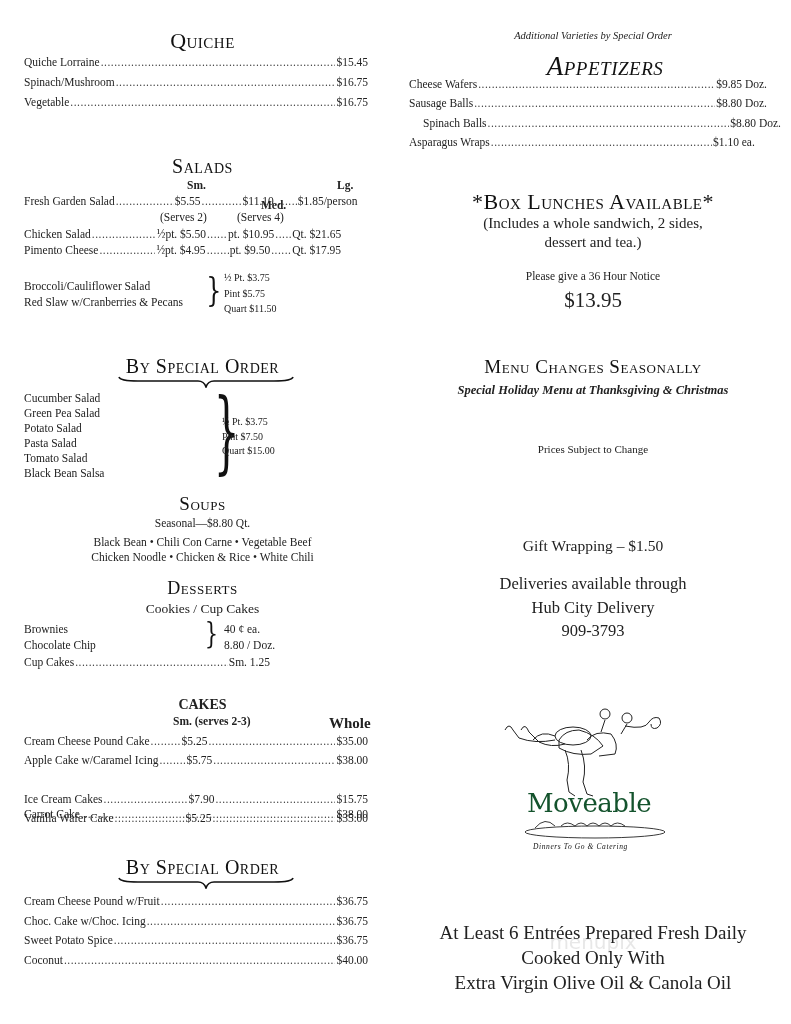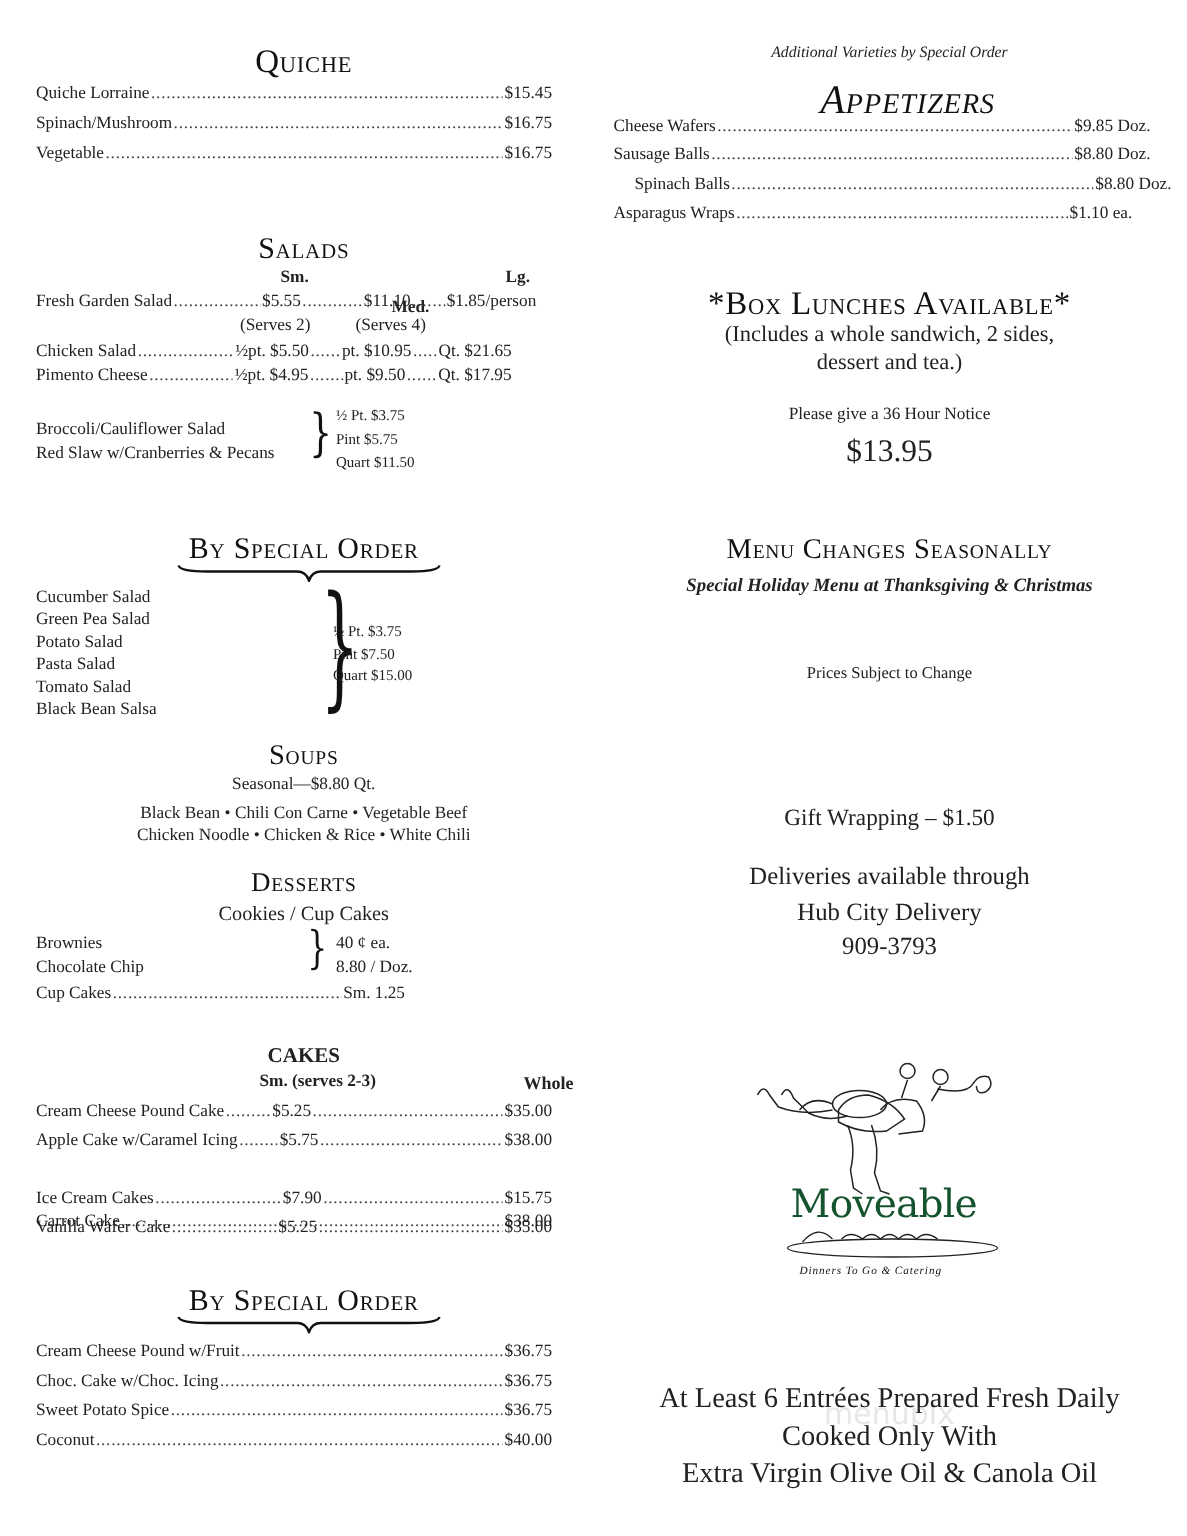--- a/index.html
+++ b/index.html
@@ -119,21 +119,21 @@
   <div class="plain" style="left:224px;top:623px;">40 ¢ ea.</div>
   <div class="plain" style="left:224px;top:639px;">8.80 / Doz.</div>
   <div class="row" style="left:24px;width:246px;top:656px;">
     <span class="lbl">Cup Cakes</span>
       <span class="dots"></span>
       <span class="price">Sm. 1.25</span>
   </div>
 
   <div class="plain bold center" style="left:0;width:405px;top:697px;font-size:14px;">CAKES</div>
   <div class="plain bold" style="left:173px;top:715px;font-size:11.5px;">Sm. (serves 2-3)</div>
-  <div class="plain bold" style="left:329px;top:715px;font-size:12px;margin-left:20px;">Whole</div>
+  <div class="plain bold" style="left:329px;top:715px;font-size:15px;">Whole</div>
 
   <div class="row" style="left:24px;width:344px;top:735px;">
     <span class="lbl">Cream Cheese Pound Cake</span>
       <span class="dots" style="flex:0 0 30px"></span>
       <span class="mid">$5.25</span>
       <span class="dots"></span>
       <span class="price">$35.00</span>
   </div>
   <div class="row" style="left:24px;width:344px;top:754px;">
     <span class="lbl">Apple Cake w/Caramel Icing</span>

